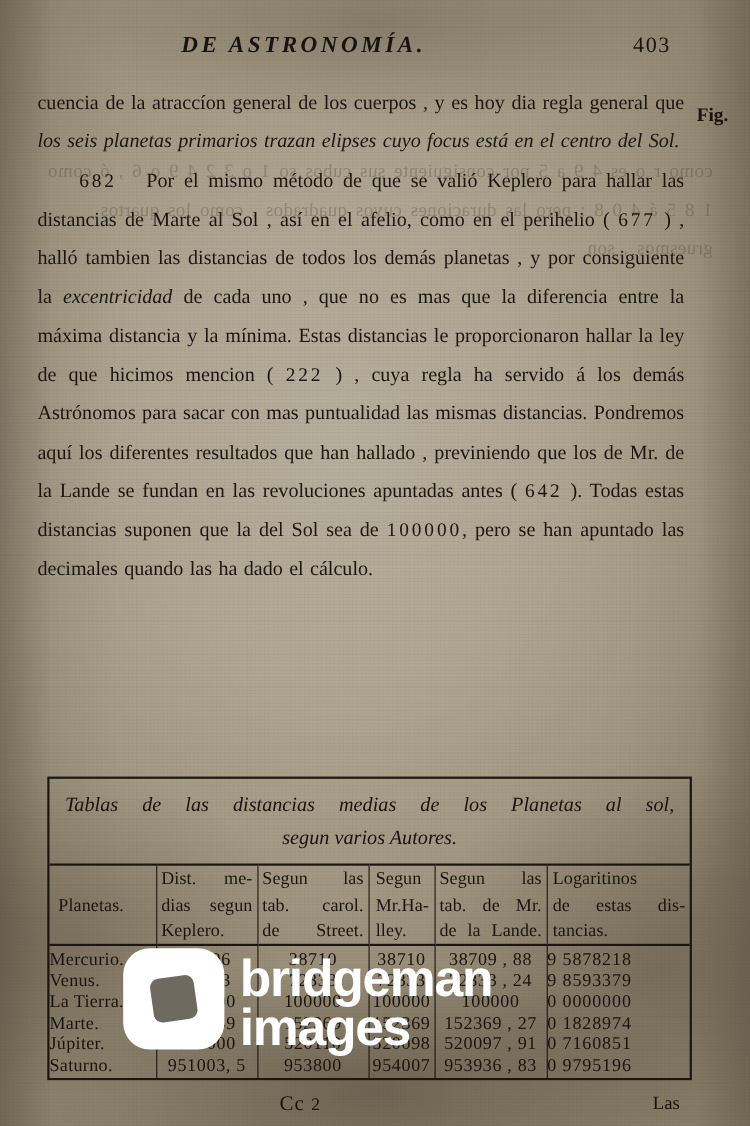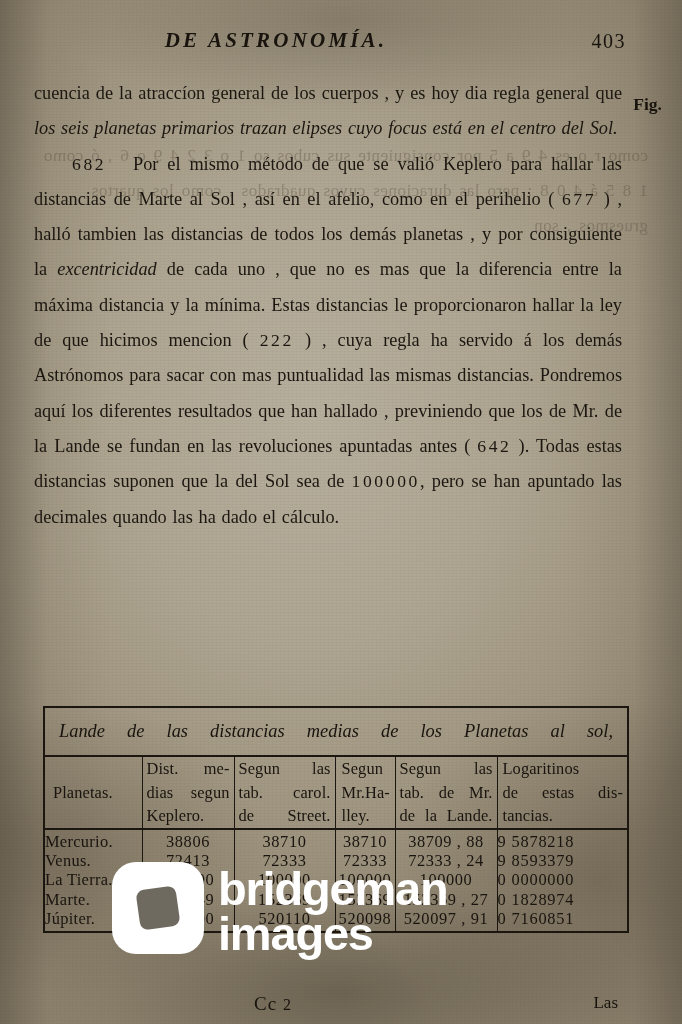--- a/index.html
+++ b/index.html
@@ -79,21 +79,21 @@
   .runhead .title {
     font-style: italic;
     font-weight: bold;
     font-size: 21px;
     letter-spacing: 3.2px;
     color: #17120d;
   }
   .folio {
     position: absolute;
     top: 30px;
-    right: 56px;
+    right: 72px;
     font-size: 20px;
     letter-spacing: 1.5px;
     color: #17120d;
   }
   .marginal-fig {
     position: absolute;
     top: 94px;
     right: 20px;
     font-size: 17.5px;
     font-weight: bold;
@@ -283,21 +283,22 @@
     <div id="body-text">
       <p><span>cuencia de la atraccíon general de los cuerpos , y es hoy</span>
       <span>dia regla general que </span><span class="it">los seis planetas primarios trazan</span>
       <span class="it">elipses cuyo focus está en el centro del Sol.</span></p>
 
       <p><span class="para-indent"></span><span class="num">682</span>&nbsp;&nbsp;&nbsp;<span>Por el mismo método de que se valió Keplero para hallar las distancias de Marte al Sol , así en el afelio, como en el perihelio (</span>&nbsp;<span class="num">677</span>&nbsp;<span>) , halló tambien las distancias de todos los demás planetas , y por consiguiente la</span> <span class="it">excentricidad</span> <span>de cada uno , que no es mas que la diferencia entre la máxima distancia y la mínima. Estas distancias le proporcionaron hallar la ley de que hicimos mencion (</span>&nbsp;<span class="num">222</span>&nbsp;<span>) , cuya regla ha servido á los demás Astrónomos para sacar con mas puntualidad las mismas distancias. Pondremos aquí los diferentes resultados que han hallado , previniendo que los de Mr. de la Lande se fundan en las revoluciones apuntadas antes (</span>&nbsp;<span class="num">642</span>&nbsp;<span>). Todas estas distancias suponen que la del Sol sea de</span> <span class="num">100000</span><span>, pero se han apuntado las decimales quando las ha dado el cálculo.</span></p>
     </div>
 
     <div id="table-block">
       <div id="table-caption">
-        <span class="cap-l1">Lande  de  las  distancias  medias  de  los  Planetas  al  sol,</span>
+        <span class="cap-l1">Tablas  de  las  distancias  medias  de  los  Planetas  al  sol,</span>
+        <span class="cap-l2">segun varios Autores.</span>
       </div>
 
       <table class="dist">
         <colgroup>
           <col class="w1">
             <col class="w2">
             <col class="w3">
             <col class="w4">
             <col class="w5">
             <col class="w6">
@@ -368,20 +369,28 @@
             <td class="c-log">0  1828974</td>
           </tr>
           <tr>
             <td class="c-name">Júpiter.</td>
             <td class="c-num">520000</td>
             <td class="c-num">520110</td>
             <td class="c-num">520098</td>
             <td class="c-lande">520097 , 91</td>
             <td class="c-log">0  7160851</td>
           </tr>
+          <tr>
+            <td class="c-name">Saturno.</td>
+            <td class="c-num">951003, 5</td>
+            <td class="c-num">953800</td>
+            <td class="c-num">954007</td>
+            <td class="c-lande">953936 , 83</td>
+            <td class="c-log">0  9795196</td>
+          </tr>
         </tbody>
       </table>
     </div>
 
     <div class="signature">
       <span>Cc</span>&nbsp;<span class="sig-num">2</span>
     </div>
     <div class="catchword">Las</div>
 
   </div>

